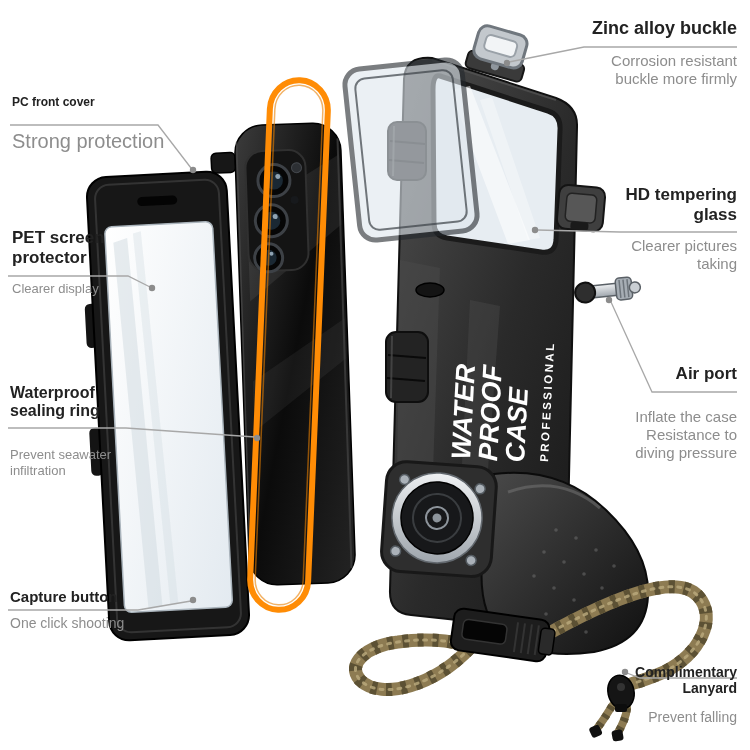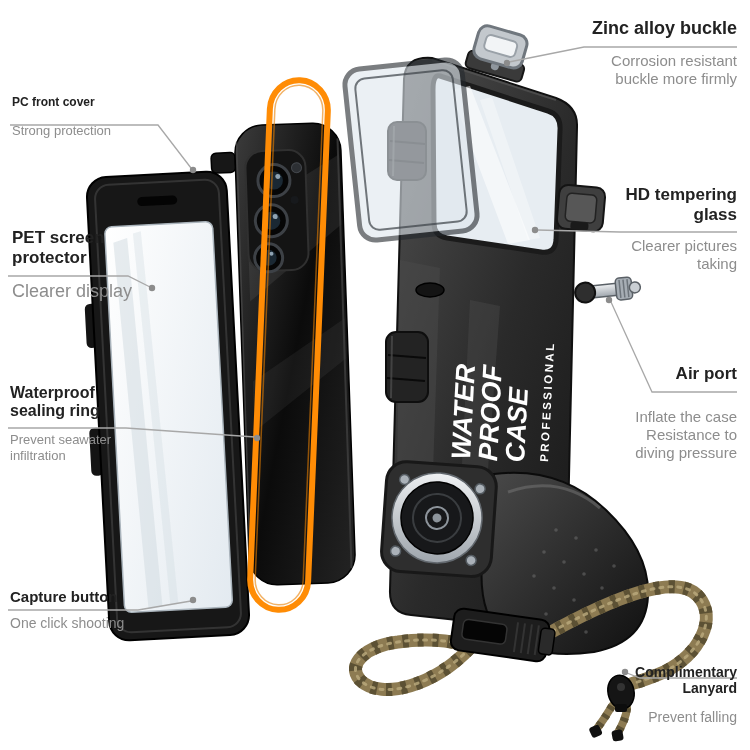--- a/index.html
+++ b/index.html
@@ -12,37 +12,37 @@
   .callout .t { font-weight:bold; color:#222; line-height:1.15; }
   .callout .d { color:#8d8d8d; line-height:1.22; }
   .ra { align-items:flex-end; text-align:right; }
 
   .c0 { top:18px;  right:13px; }
   .c0 .t { font-size:18px; }
   .c0 .d { font-size:15px; max-width:155px; margin-top:13px; }
 
   .c1 { top:96px;  left:12px; }
   .c1 .t { font-size:12px; }
-  .c1 .d { font-size:13px; margin-top:13px; }
+  .c1 .d { font-size:20px; margin-top:19px; }
 
   .c2 { top:228px; left:12px; }
   .c2 .t { font-size:17px; max-width:118px; }
-  .c2 .d { font-size:18px; margin-top:14px; }
+  .c2 .d { font-size:13px; margin-top:14px; }
 
   .c3 { top:185px; right:13px; }
   .c3 .t { font-size:17px; max-width:122px; }
   .c3 .d { font-size:15px; max-width:122px; margin-top:13px; }
 
   .c4 { top:364px; right:13px; }
   .c4 .t { font-size:17px; }
   .c4 .d { font-size:15px; max-width:118px; margin-top:24px; }
 
   .c5 { top:384px; left:10px; }
   .c5 .t { font-size:16px; max-width:108px; }
-  .c5 .d { font-size:13px; max-width:128px; margin-top:11px; }
+  .c5 .d { font-size:13px; max-width:128px; margin-top:26px; }
 
   .c6 { top:588px; left:10px; }
   .c6 .t { font-size:15px; }
   .c6 .d { font-size:14px; margin-top:10px; }
 
   .c7 { top:636px; right:13px;margin-top:28px; }
   .c7 .t { font-size:14px; max-width:108px; }
   .c7 .d { font-size:14px; margin-top:13px; }
 
   .brand { font-size:27px; font-weight:bold; font-style:italic;

